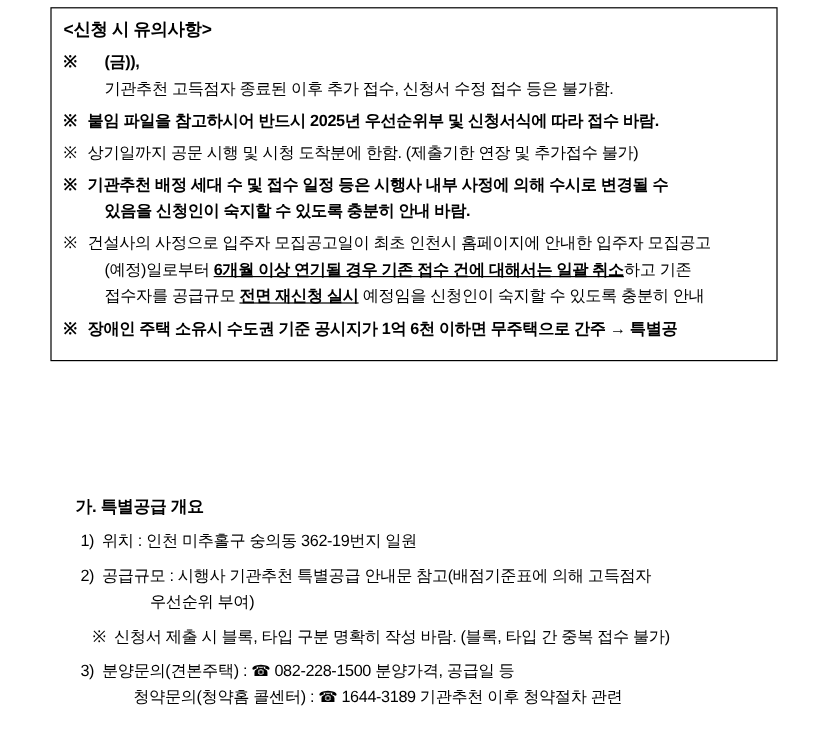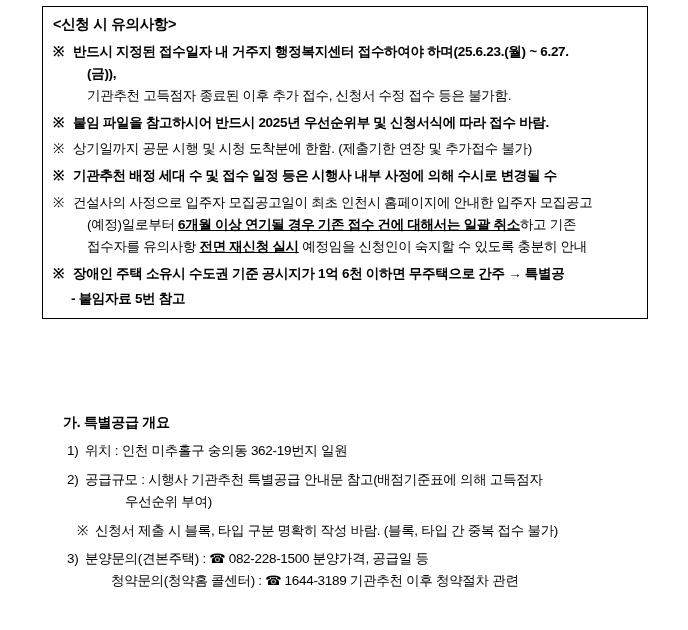--- a/index.html
+++ b/index.html
@@ -119,21 +119,20 @@
 <body>
 
 <div class="page">
 
   <div class="notice-box">
     <div class="notice-title">&lt;신청 시 유의사항&gt;</div>
 
     <div class="notice-item">
       <div class="marker bold">※</div>
       <div class="item-body">
-        <span class="line b">반드시 지정된 접수일자 내 거주지 행정복지센터 접수하여야 하며(25.6.23.(월) ~ 6.27.</span>
         <span class="line b sub-indent">(금)),</span>
         <span class="line sub-indent">기관추천 고득점자 종료된 이후 추가 접수, 신청서 수정 접수 등은 불가함.</span>
       </div>
     </div>
 
     <div class="notice-item">
       <div class="marker bold">※</div>
       <div class="item-body">
         <span class="line b">붙임 파일을 참고하시어 반드시 2025년 우선순위부 및 신청서식에 따라 접수 바람.</span>
       </div>
@@ -143,44 +142,44 @@
       <div class="marker">※</div>
       <div class="item-body">
         <span class="line">상기일까지 공문 시행 및 시청 도착분에 한함. (제출기한 연장 및 추가접수 불가)</span>
       </div>
     </div>
 
     <div class="notice-item">
       <div class="marker bold">※</div>
       <div class="item-body">
         <span class="line b">기관추천 배정 세대 수 및 접수 일정 등은 시행사 내부 사정에 의해 수시로 변경될 수</span>
+        <span class="line b sub-indent">있음을 신청인이 숙지할 수 있도록 충분히 안내 바람.</span>
       </div>
     </div>
 
     <div class="notice-item">
       <div class="marker">※</div>
       <div class="item-body">
         <span class="line">건설사의 사정으로 입주자 모집공고일이 최초 인천시 홈페이지에 안내한 입주자 모집공고</span>
         <span class="line sub-indent">
           <span>(예정)일로부터 </span><span class="b u">6개월 이상 연기될 경우 기존 접수 건에 대해서는 일괄 취소</span><span>하고 기존</span>
         </span>
         <span class="line sub-indent">
-          <span>접수자를 유의사항 </span><span class="b u">전면 재신청 실시</span><span> 예정임을 신청인이 숙지할 수 있도록 충분히 안내</span>
+          <span>접수자를 공급규모 </span><span class="b u">전면 재신청 실시</span><span> 예정임을 신청인이 숙지할 수 있도록 충분히 안내</span>
         </span>
       </div>
     </div>
 
     <div class="notice-item">
       <div class="marker bold">※</div>
       <div class="item-body">
         <span class="line b">장애인 주택 소유시 수도권 기준 공시지가 1억 6천 이하면 무주택으로 간주 → 특별공</span>
       </div>
     </div>
 
-    <div class="dash-note">- 붙임자료 5번 참고</div>
   </div>
 
   <div class="section">
     <div class="sec-head">가. 특별공급 개요</div>
 
     <div class="sec-item">
       <div class="num">1)</div>
       <div class="sec-body">
         <span class="line">위치 : 인천 미추홀구 숭의동 362-19번지 일원</span>
       </div>

